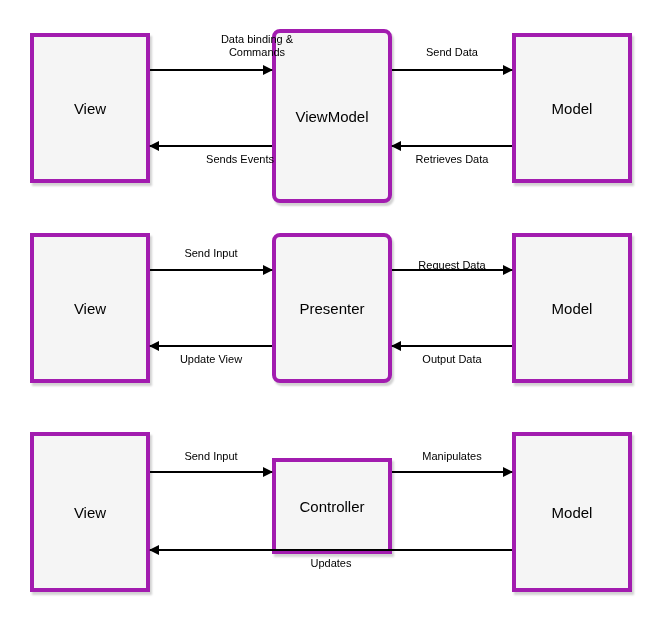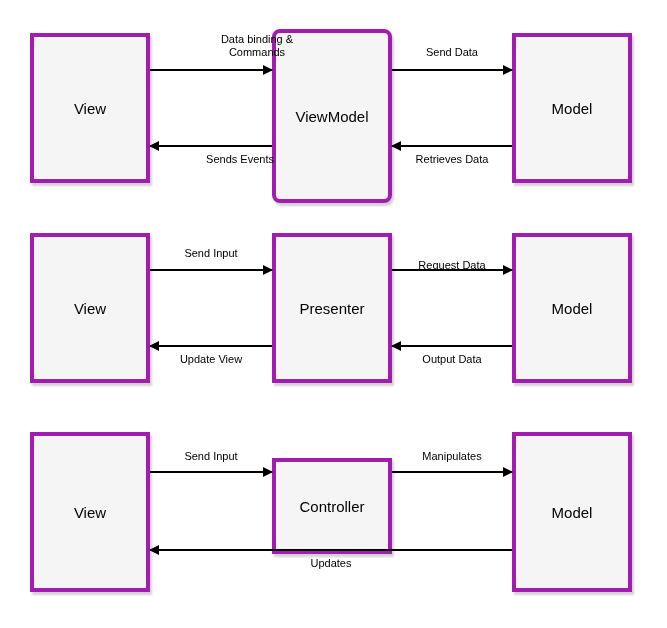--- a/index.html
+++ b/index.html
@@ -97,21 +97,21 @@
     <div class="arrow left" style="left:392px; top:145px; width:120px;">
       <div class="head"></div>
     </div>
     <div class="alabel" style="left:392px; top:153px; width:120px;">Retrieves Data</div>
   </section>
 
   <section>
     <div class="box" style="left:30px; top:233px; width:120px; height:150px;">
       <span class="box-label">View</span>
     </div>
-    <div class="box" style="left:272px; top:233px; width:120px; height:150px;">
+    <div class="box" style="left:272px; top:233px; width:120px; height:150px;border-radius:8px;">
       <span class="box-label">Presenter</span>
     </div>
     <div class="box" style="left:512px; top:233px; width:120px; height:150px;">
       <span class="box-label">Model</span>
     </div>
 
     <div class="alabel" style="left:150px; top:247px; width:122px;">Send Input</div>
     <div class="arrow right" style="left:150px; top:269px; width:122px;">
       <div class="head"></div>
     </div>

